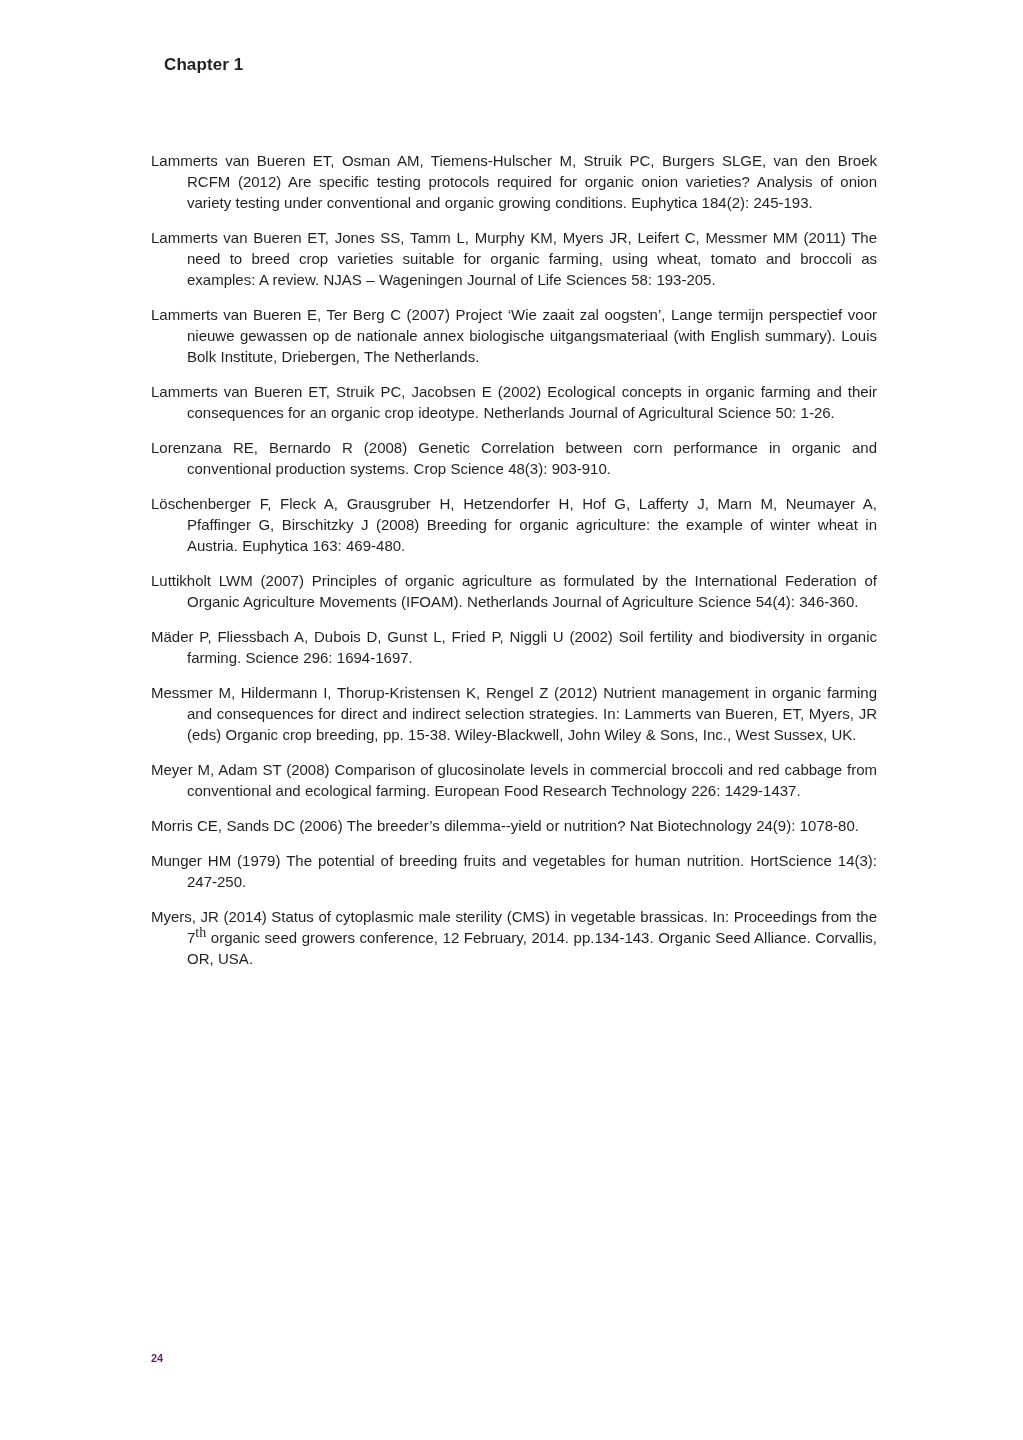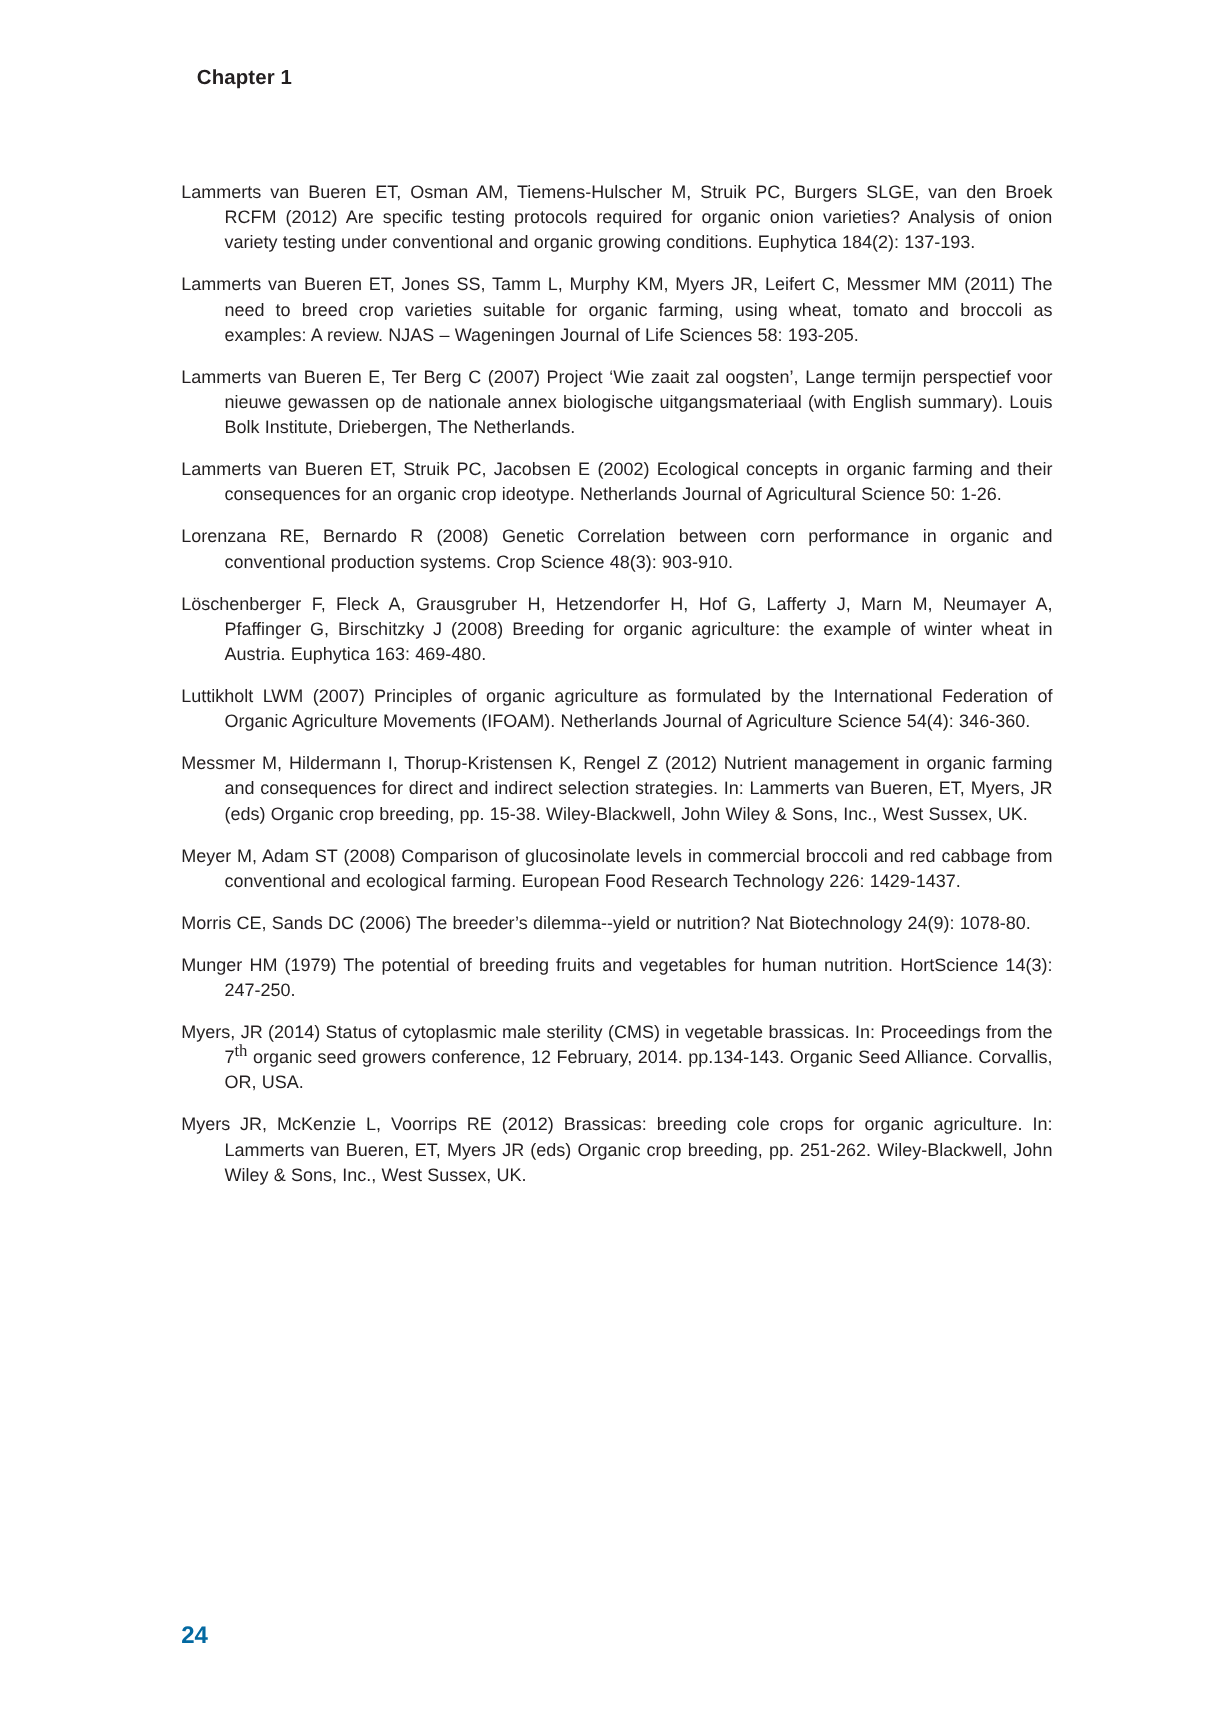--- a/index.html
+++ b/index.html
@@ -50,43 +50,43 @@
     vertical-align: super;
     font-family: Liberation Serif, serif;
   }
   p.reference b {
     font-weight: bold;
   }
   .page-number {
     position: absolute;
     left: 151px;
     top: 1352px;
-    font-size: 20px;
+    font-size: 11px;
     font-weight: bold;
-    color: #0369a1;
+    color: #701a75;
   }
 </style>
 </head>
 <body>
 
 <div class="page">
 
   <div class="chapter-title">Chapter 1</div>
 
   <div class="reference-list">
-      <p class="reference"><span>Lammerts van Bueren ET, Osman AM, Tiemens-Hulscher M, Struik PC, Burgers SLGE, van den Broek RCFM (2012) Are specific testing protocols required for organic onion varieties? Analysis of onion variety testing under conventional and organic growing conditions. Euphytica 184(2): 137-193.</span></p>
+      <p class="reference"><span>Lammerts van Bueren ET, Osman AM, Tiemens-Hulscher M, Struik PC, Burgers SLGE, van den Broek RCFM (2012) Are specific testing protocols required for organic onion varieties? Analysis of onion variety testing under conventional and organic growing conditions. Euphytica 184(2): 245-193.</span></p>
       <p class="reference"><span>Lammerts van Bueren ET, Jones SS, Tamm L, Murphy KM, Myers JR, Leifert C, Messmer MM (2011) The need to breed crop varieties suitable for organic farming, using wheat, tomato and broccoli as examples: A review. NJAS – Wageningen Journal of Life Sciences 58: 193-205.</span></p>
       <p class="reference"><span>Lammerts van Bueren E, Ter Berg C (2007) Project ‘Wie zaait zal oogsten’, Lange termijn perspectief voor nieuwe gewassen op de nationale annex biologische uitgangsmateriaal (with English summary). Louis Bolk Institute, Driebergen, The Netherlands.</span></p>
       <p class="reference"><span>Lammerts van Bueren ET, Struik PC, Jacobsen E (2002) Ecological concepts in organic farming and their consequences for an organic crop ideotype. Netherlands Journal of Agricultural Science 50: 1-26.</span></p>
       <p class="reference"><span>Lorenzana RE, Bernardo R (2008) Genetic Correlation between corn performance in organic and conventional production systems. Crop Science 48(3): 903-910.</span></p>
       <p class="reference"><span>Löschenberger F, Fleck A, Grausgruber H, Hetzendorfer H, Hof G, Lafferty J, Marn M, Neumayer A, Pfaffinger G, Birschitzky J (2008) Breeding for organic agriculture: the example of winter wheat in Austria. Euphytica 163: 469-480.</span></p>
       <p class="reference"><span>Luttikholt LWM (2007) Principles of organic agriculture as formulated by the International Federation of Organic Agriculture Movements (IFOAM). Netherlands Journal of Agriculture Science 54(4): 346-360.</span></p>
+      <p class="reference"><span>Mäder P, Fliessbach A, Dubois D, Gunst L, Fried P, Niggli U (2002) Soil fertility and biodiversity in organic farming. Science 296: 1694-1697.</span></p>
       <p class="reference"><span>Messmer M, Hildermann I, Thorup-Kristensen K, Rengel Z (2012) Nutrient management in organic farming and consequences for direct and indirect selection strategies. In: Lammerts van Bueren, ET, Myers, JR (eds) Organic crop breeding, pp. 15-38. Wiley-Blackwell, John Wiley &amp; Sons, Inc., West Sussex, UK.</span></p>
       <p class="reference"><span>Meyer M, Adam ST (2008) Comparison of glucosinolate levels in commercial broccoli and red cabbage from conventional and ecological farming. European Food Research Technology 226: 1429-1437.</span></p>
       <p class="reference"><span>Morris CE, Sands DC (2006) The breeder’s dilemma--yield or nutrition? Nat Biotechnology 24(9): 1078-80.</span></p>
       <p class="reference"><span>Munger HM (1979) The potential of breeding fruits and vegetables for human nutrition. HortScience 14(3): 247-250.</span></p>
       <p class="reference"><span>Myers, JR (2014) Status of cytoplasmic male sterility (CMS) in vegetable brassicas. In: Proceedings from the 7</span><sup>th</sup><span> organic seed growers conference, 12 February, 2014. pp.134-143. Organic Seed Alliance. Corvallis, OR, USA.</span></p>
-      <p class="reference"><span>Myers JR, McKenzie L, Voorrips RE (2012) Brassicas: breeding cole crops for organic agriculture. In: Lammerts van Bueren, ET, Myers JR (eds) Organic crop breeding, pp. 251-262. Wiley-Blackwell, John Wiley &amp; Sons, Inc., West Sussex, UK.</span></p>
     </div>
 
   <div class="page-number">24</div>
 
 </div>
 
 </body></html>

